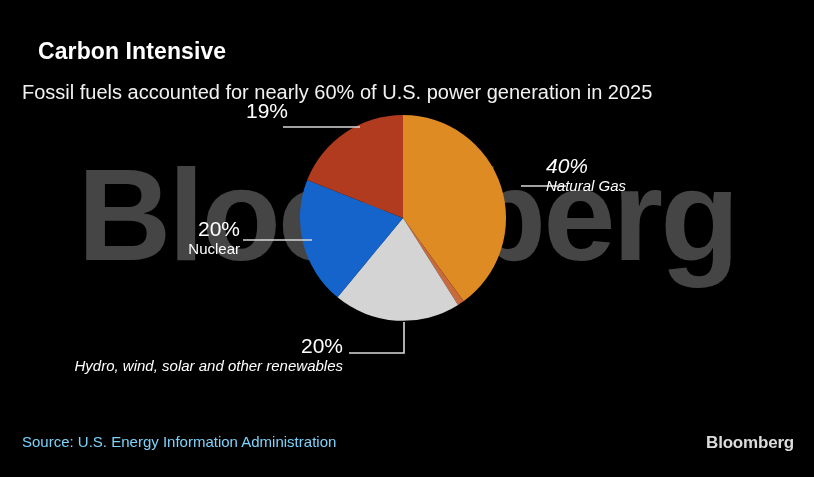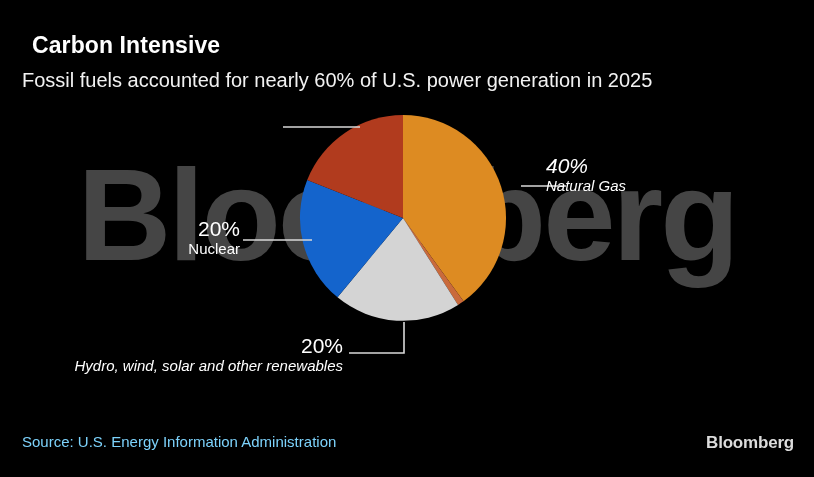--- a/index.html
+++ b/index.html
@@ -28,21 +28,21 @@
     left: 22px;
     top: 22px;
     width: 770px;
   }
   #chart-title {
     font-size: 23px;
     font-weight: bold;
     letter-spacing: 0.1px;
     color: #ffffff;
     line-height: 1.15;
-    margin: 10px;
+    margin: 16px;
     white-space: nowrap;
   }
   #chart-subtitle {
     font-size: 20px;
     font-weight: normal;
     color: #f2f2f2;
     line-height: 1.2;
     margin: 6px 0 0 0;
     white-space: nowrap;
   }
@@ -161,20 +161,21 @@
 
       <g stroke="#d9d9d9" stroke-width="1.6" fill="none">
         <line x1="283" y1="127" x2="360" y2="127"></line>
         <line x1="521" y1="186" x2="566" y2="186"></line>
         <line x1="243" y1="240" x2="312" y2="240"></line>
         <polyline points="349,353 404,353 404,322"></polyline>
       </g>
     </svg>
 
     <div class="callout left" id="callout-coal">
+      <div class="pct">19%</div>
     </div>
 
     <div class="callout right" id="callout-gas">
       <div class="pct">40%</div>
       <div class="name">Natural Gas</div>
     </div>
 
     <div class="callout left" id="callout-nuclear">
       <div class="pct">20%</div>
       <div class="name">Nuclear</div>

